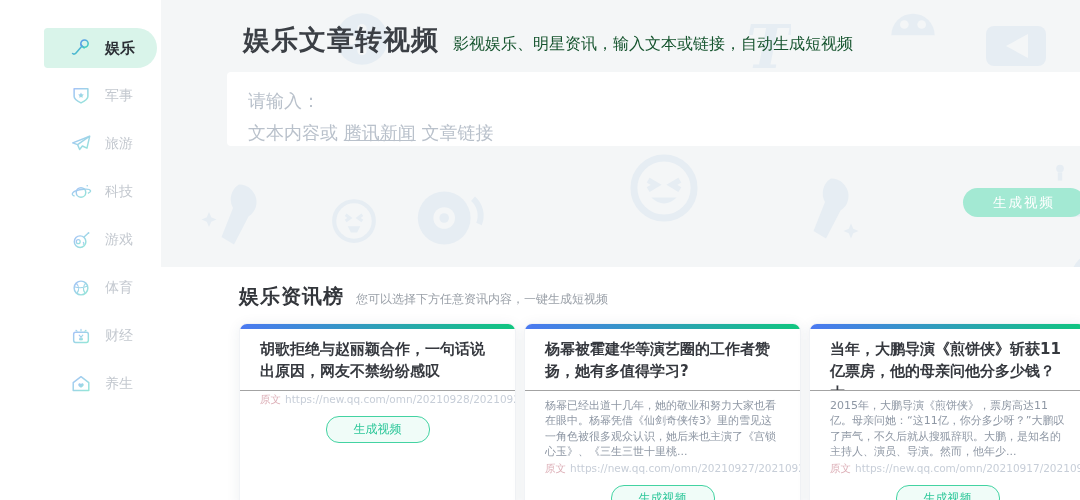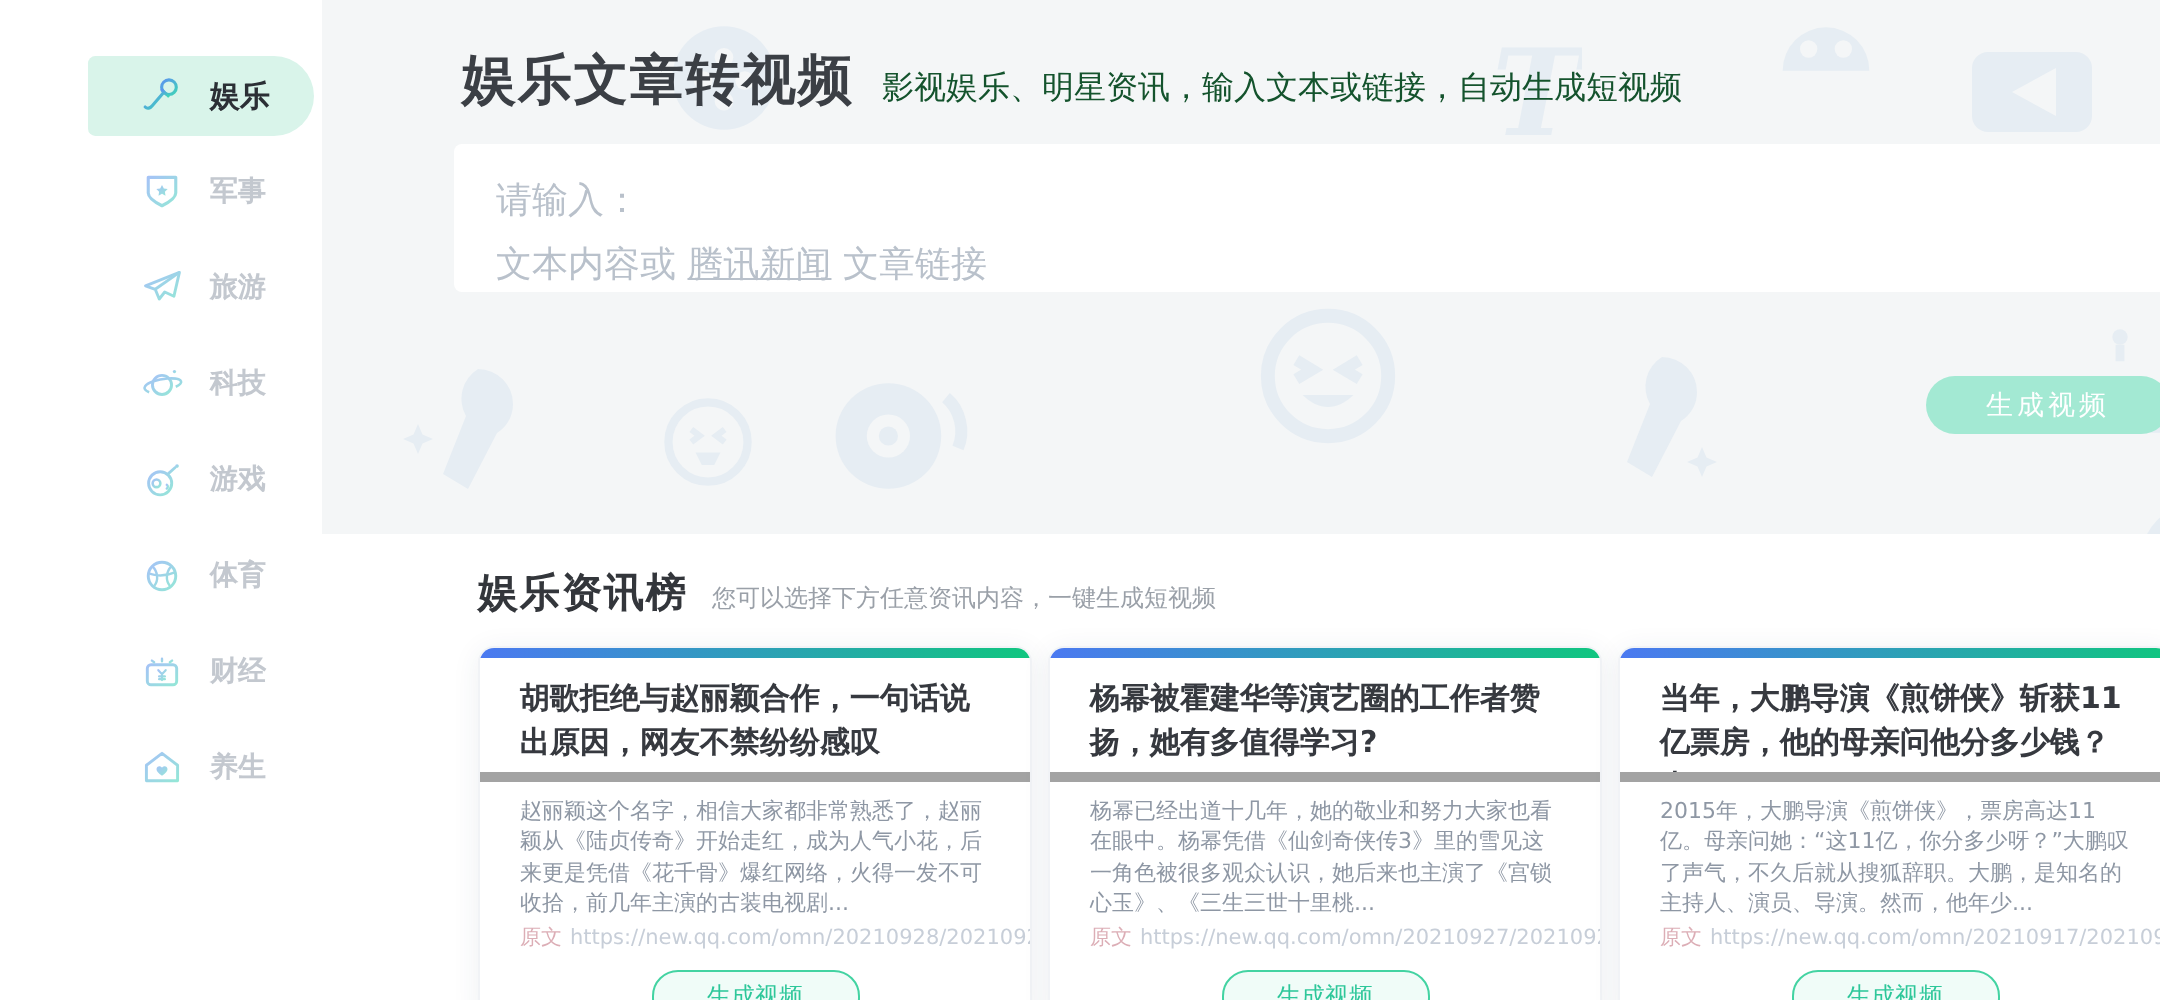--- a/index.html
+++ b/index.html
@@ -8,33 +8,33 @@
   }
   *{margin:0;padding:0;box-sizing:border-box;}
   html,body{width:1080px;height:500px;overflow:hidden;background:#fff;
     font-family:"DejaVu Sans","Liberation Sans",sans-serif;}
   .app{position:relative;width:1080px;height:500px;margin-left:44px;}
 
   
   .sidebar{position:absolute;left:0;top:0;width:117px;height:500px;background:#fff;
     z-index:6;padding-top:28px;}
   .side-item{display:flex;align-items:center;height:40px;margin-bottom:8px;
-    padding-left:26px;gap:13px;cursor:pointer;color:#c3c8cf;font-size:14px;font-weight:bold;}
+    padding-left:26px;gap:13px;cursor:pointer;color:#c3c8cf;font-size:14px;}
   .side-item .side-icon{width:22px;height:22px;flex:0 0 22px;opacity:.55;}
   .side-item .side-icon svg{width:22px;height:22px;display:block;}
   .side-item.active{background:var(--active-bg);border-radius:4px 22px 22px 4px;
     width:113px;color:#2b2f35;font-weight:bold;font-size:15px;}
   .side-item.active .side-icon{opacity:1;}
   .side-label{white-space:nowrap;}
 
   
   .main{position:absolute;left:117px;top:0;width:963px;height:500px;}
   .hero{position:relative;width:963px;height:267px;background:#f4f6f7;overflow:hidden;}
   .pat{position:absolute;fill:#e6edf3;}
-  .hero-header{position:absolute;left:70px;top:22px;display:flex;align-items:baseline;z-index:2;}
+  .hero-header{position:absolute;left:82px;top:22px;display:flex;align-items:baseline;z-index:2;}
   .page-title{font-size:27px;font-weight:600;color:#3b3f45;letter-spacing:1px;}
   .page-subtitle{margin-left:14px;font-size:16px;color:#14532d;}
   .input-wrap{position:absolute;left:66px;top:72px;width:874px;height:74px;z-index:3;}
   .article-input{width:100%;height:100%;min-height:74px;border:none;border-radius:4px;
     background:#fff;resize:both;padding:14px 20px;font-size:13px;color:#333;outline:none;
     font-family:inherit;display:block;}
   .ph{position:absolute;left:21px;top:13px;font-size:18px;color:#b9c1cb;line-height:1.75;
     pointer-events:none;}
   .ph .ph-link{text-decoration:underline;font-family:Liberation Serif, serif;}
   .generate-btn{position:absolute;right:39px;top:188px;width:122px;height:29px;z-index:3;
@@ -44,21 +44,21 @@
   
   .feed{position:relative;width:963px;background:#fff;padding-top:16px;}
   .feed-header{margin-left:78px;display:flex;align-items:baseline;}
   .feed-title{font-size:20px;font-weight:600;color:#33363b;letter-spacing:1px;}
   .feed-subtitle{margin-left:12px;font-size:12px;color:#9aa0a8;font-family:Liberation Serif, serif;}
   .cards-row{margin-left:78px;margin-top:13px;display:flex;gap:8px;}
   .card{width:277px;background:#fff;border-radius:8px;border:1px solid #f1f3f6;
     box-shadow:0 2px 14px rgba(40,60,90,.08);overflow:hidden;height:188px;cursor:pointer;}
   .card-topbar{height:5px;background:linear-gradient(90deg,var(--grad-a),var(--grad-b));}
   .card-title{padding:10px 20px 26px;font-size:15px;line-height:1.45;color:#36393f;
-    font-weight:600;border-bottom:5px solid #a3a3a3;height:62px;overflow:hidden;}
+    font-weight:600;border-bottom:1px solid #a3a3a3;height:62px;overflow:hidden;}
   .card-body{padding:7px 20px 0;font-size:11px;line-height:1.4;color:#8e97a4;
     height:69px;overflow:hidden;}
   .card-source{padding:2px 20px 0;font-size:10.5px;color:#c7ced8;white-space:nowrap;
     overflow:hidden;height:17px;}
   .card-source .source-label{color:#dcaeb6;margin-right:4px;}
   .card-btn-row{text-align:center;padding:8px 0 10px;}
   .card-btn{display:inline-block;border:1px solid #43d3a2;color:var(--accent);
     background:#f0fcf8;border-radius:13px;font-size:12px;padding:4px 27px;cursor:pointer;
     font-family:inherit;}
 </style>
@@ -283,21 +283,20 @@
 
     <section class="feed">
       <div class="feed-header">
         <h2 class="feed-title">娱乐资讯榜</h2>
         <span class="feed-subtitle">您可以选择下方任意资讯内容，一键生成短视频</span>
       </div>
       <div class="cards-row">
   <article class="card">
     <div class="card-topbar"></div>
     <div class="card-title">胡歌拒绝与赵丽颖合作，一句话说出原因，网友不禁纷纷感叹</div>
-    <div class="card-body">赵丽颖这个名字，相信大家都非常熟悉了，赵丽颖从《陆贞传奇》开始走红，成为人气小花，后来更是凭借《花千骨》爆红网络，火得一发不可收拾，前几年主演的古装电视剧...</div>
     <div class="card-source"><span class="source-label">原文</span><span class="source-url">https://new.qq.com/omn/20210928/20210928A004V10</span></div>
     <div class="card-btn-row">
       <span class="card-btn">生成视频</span>
     </div>
   </article>
 
   <article class="card">
     <div class="card-topbar"></div>
     <div class="card-title">杨幂被霍建华等演艺圈的工作者赞扬，她有多值得学习?</div>
     <div class="card-body">杨幂已经出道十几年，她的敬业和努力大家也看在眼中。杨幂凭借《仙剑奇侠传3》里的雪见这一角色被很多观众认识，她后来也主演了《宫锁心玉》、《三生三世十里桃...</div>

